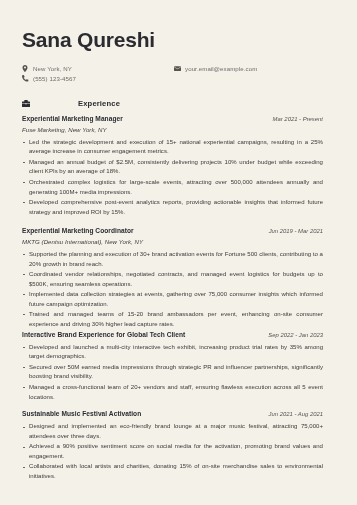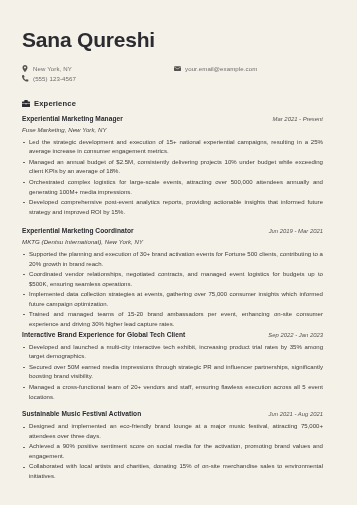--- a/index.html
+++ b/index.html
@@ -77,20 +77,21 @@
     color: #2b2b30;
     display: flex;
     align-items: center;
   }
   .section-icon svg { display: block; }
   .section-title {
     font-size: 7.6px;
     font-weight: bold;
     letter-spacing: 0.15px;
     color: #2b2b30;
+    margin-left: 44px;
   }
 
   
   .entry { margin-bottom: 1px; }
   .entry-top {
     display: flex;
     align-items: baseline;
     justify-content: space-between;
   }
   .entry-title {

